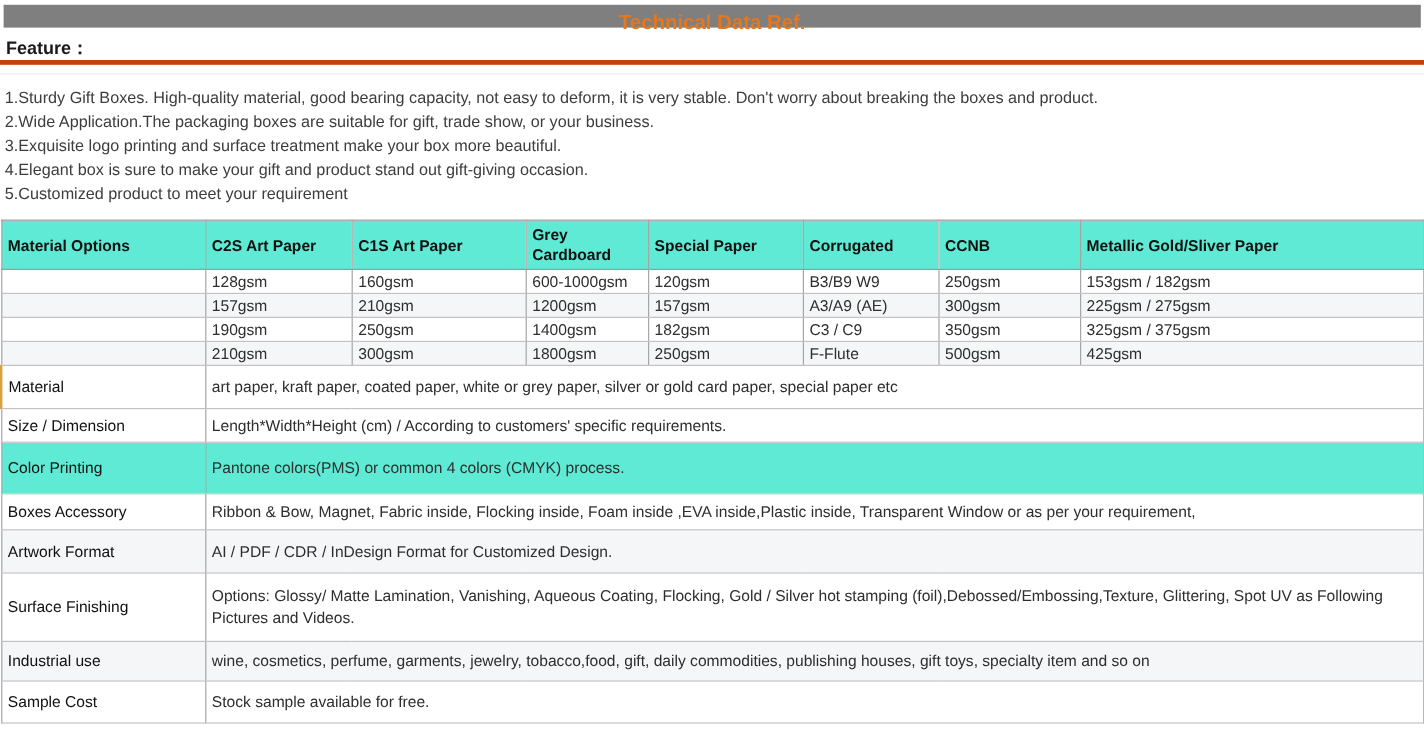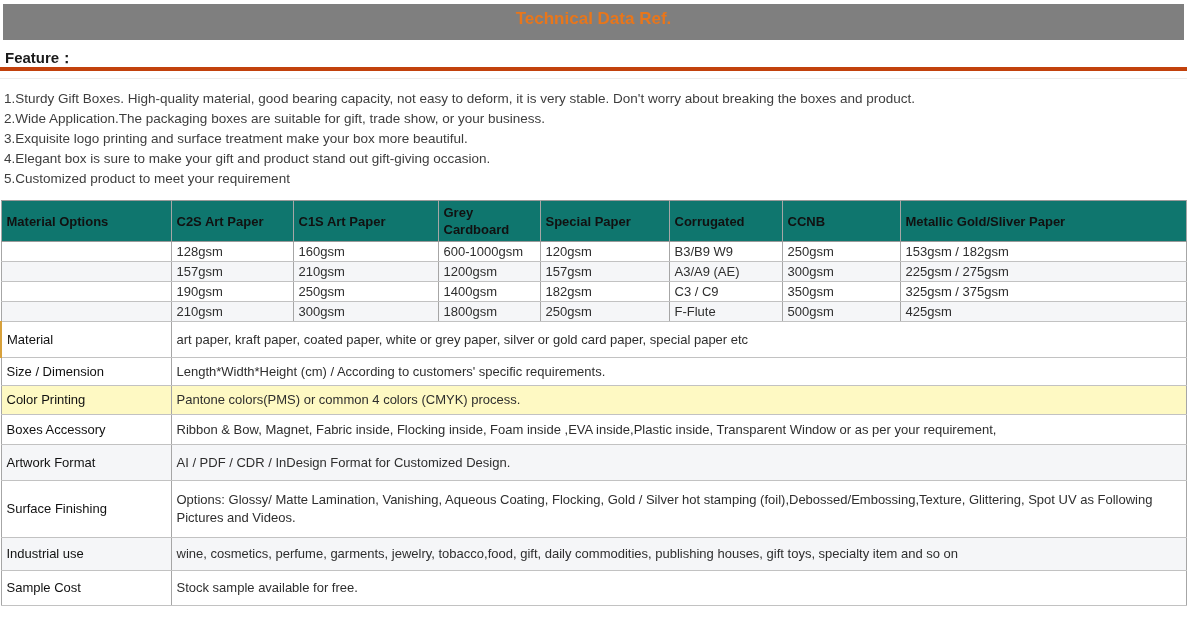--- a/index.html
+++ b/index.html
@@ -8,21 +8,21 @@
     background: #ffffff;
     font-family: "Liberation Sans", sans-serif;
     color: #333333;
     overflow: hidden;
   }
   .page { width: 1187px; height: 620px; position: relative; }
 
   
   .title-bar {
     margin: 4px 3px 0 3px;
-    height: 36px;
+    height: 19px;
     line-height: 29px;
     background: #7f7f7f;
     text-align: center;
     font-size: 17px;
     font-weight: bold;
     color: #e8761b;
   }
 
   
   .feature-box {
@@ -116,21 +116,21 @@
         <col style="width:122px">
         <col style="width:145px">
         <col style="width:102px">
       <col style="width:129px">
         <col style="width:113px">
         <col style="width:118px">
         <col>
     </colgroup>
 
     <tbody>
-        <tr class="hdr stripe" style="height: 41px; background: #0f766e;">
+        <tr class="hdr stripe" style="height: 41px; background: #5eead4;">
       <th>Material Options</th>
       <th>C2S Art Paper</th>
       <th>C1S Art Paper</th>
       <th>Grey Cardboard</th>
       <th>Special Paper</th>
       <th>Corrugated</th>
       <th>CCNB</th>
       <th>Metallic Gold/Sliver Paper</th>
     </tr>
 
@@ -176,21 +176,21 @@
     </tr>
 
     <tr style="height:36px">
       <th class="rowlabel gold-left" style="border-left-color: rgb(216, 161, 59);">Material</th>
       <td class="value" colspan="7">art paper, kraft paper, coated paper, white or grey paper, silver or gold card paper, special paper etc</td>
     </tr>
     <tr style="height:28px">
       <th class="rowlabel">Size / Dimension</th>
       <td class="value" colspan="7">Length*Width*Height (cm) / According to customers' specific requirements.</td>
     </tr>
-    <tr class="stripe" style="height: 29px; background: #fef9c3;">
+    <tr class="stripe" style="height: 43px; background: #5eead4;">
       <th class="rowlabel">Color Printing</th>
       <td class="value" colspan="7">Pantone colors(PMS) or common 4 colors (CMYK) process.</td>
     </tr>
     <tr style="height:30px">
       <th class="rowlabel">Boxes Accessory</th>
       <td class="value" colspan="7">Ribbon &amp; Bow, Magnet, Fabric inside, Flocking inside, Foam inside ,EVA inside,Plastic inside, Transparent Window or as per your requirement,</td>
     </tr>
     <tr class="stripe" style="height: 36px; background: rgb(245, 246, 248);">
       <th class="rowlabel">Artwork Format</th>
       <td class="value" colspan="7">AI / PDF / CDR / InDesign Format for Customized Design.</td>

